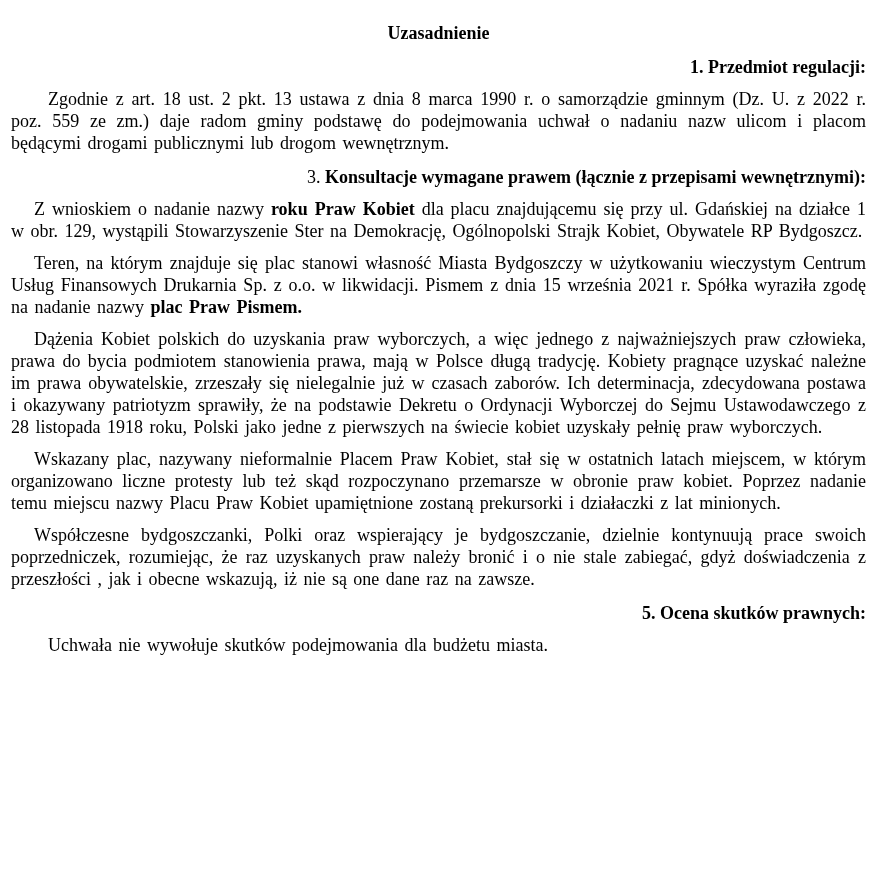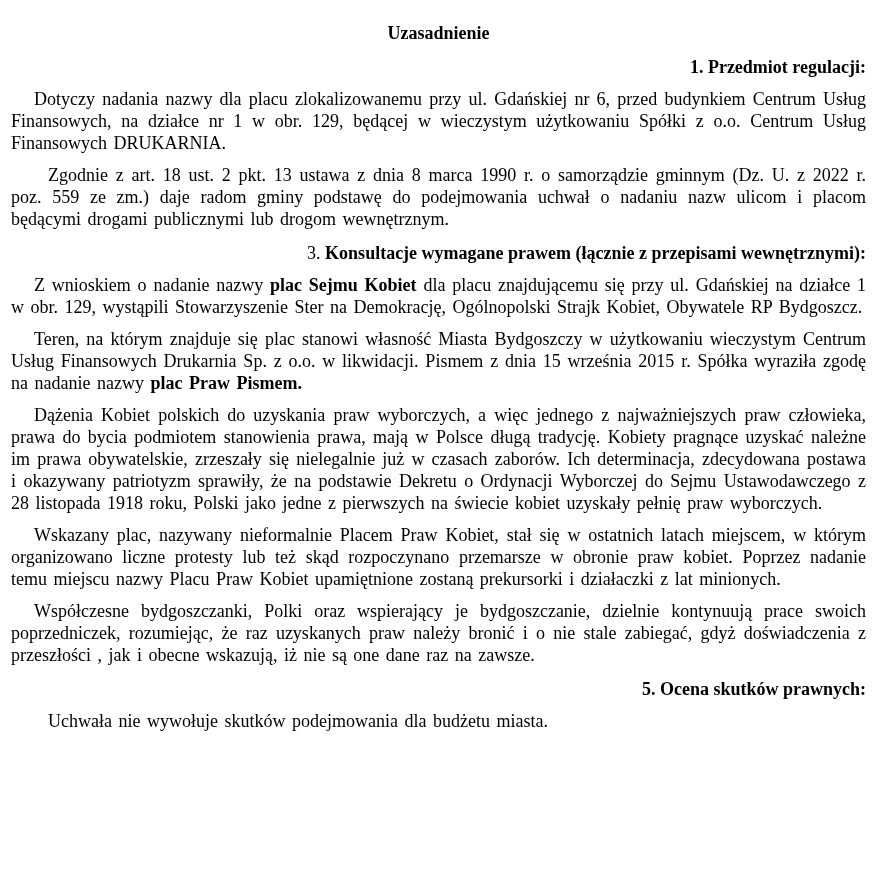--- a/index.html
+++ b/index.html
@@ -50,30 +50,29 @@
 </style>
 </head>
 <body>
 
 <div class="page">
 
   <p class="title"><b>Uzasadnienie</b></p>
 
   <p class="heading"><b>1. Przedmiot regulacji:</b></p>
 
-  <p class="body"><span>Dotyczy nadania nazwy dla placu zlokalizowanemu przy ul. Gdańskiej nr 6, przed budynkiem Centrum Usług Finansowych, na działce nr 1 w obr. 129, będącej w wieczystym użytkowaniu Spółki z o.o. Centrum Usług Finansowych DRUKARNIA.</span></p>
 
 
   <p class="body ind-lg"><span>Zgodnie z art. 18 ust. 2 pkt. 13 ustawa z dnia 8 marca 1990 r. o samorządzie gminnym (Dz. U. z 2022 r. poz. 559 ze zm.) daje radom gminy podstawę do podejmowania uchwał o nadaniu nazw ulicom i placom będącymi drogami publicznymi lub drogom wewnętrznym.</span></p>
 
   <p class="heading"><span class="num-regular">3. </span><b>Konsultacje wymagane prawem (łącznie z przepisami wewnętrznymi):</b></p>
 
-  <p class="body"><span>Z wnioskiem o nadanie nazwy </span><b>plac Sejmu Kobiet</b><span> dla placu znajdującemu się przy ul. Gdańskiej na działce 1 w obr. 129, wystąpili Stowarzyszenie Ster na Demokrację, Ogólnopolski Strajk Kobiet, Obywatele RP Bydgoszcz.</span></p>
+  <p class="body"><span>Z wnioskiem o nadanie nazwy </span><b>roku Praw Kobiet</b><span> dla placu znajdującemu się przy ul. Gdańskiej na działce 1 w obr. 129, wystąpili Stowarzyszenie Ster na Demokrację, Ogólnopolski Strajk Kobiet, Obywatele RP Bydgoszcz.</span></p>
 
-  <p class="body"><span>Teren, na którym znajduje się plac stanowi własność Miasta Bydgoszczy w użytkowaniu wieczystym Centrum Usług Finansowych Drukarnia Sp. z o.o. w likwidacji. Pismem z dnia 15 września 2015 r. Spółka wyraziła zgodę na nadanie nazwy </span><b>plac Praw Pismem.</b></p>
+  <p class="body"><span>Teren, na którym znajduje się plac stanowi własność Miasta Bydgoszczy w użytkowaniu wieczystym Centrum Usług Finansowych Drukarnia Sp. z o.o. w likwidacji. Pismem z dnia 15 września 2021 r. Spółka wyraziła zgodę na nadanie nazwy </span><b>plac Praw Pismem.</b></p>
 
 
   <p class="body"><span>Dążenia Kobiet polskich do uzyskania praw wyborczych, a więc jednego z najważniejszych praw człowieka, prawa do bycia podmiotem stanowienia prawa, mają w Polsce długą tradycję. Kobiety pragnące uzyskać należne im prawa obywatelskie, zrzeszały się nielegalnie już w czasach zaborów. Ich determinacja, zdecydowana postawa i okazywany patriotyzm sprawiły, że na podstawie Dekretu o Ordynacji Wyborczej do Sejmu Ustawodawczego z 28 listopada 1918 roku, Polski jako jedne z pierwszych na świecie kobiet uzyskały pełnię praw wyborczych.</span></p>
 
   <p class="body"><span>Wskazany plac, nazywany nieformalnie Placem Praw Kobiet, stał się w ostatnich latach miejscem, w którym organizowano liczne protesty lub też skąd rozpoczynano przemarsze w obronie praw kobiet. Poprzez nadanie temu miejscu nazwy Placu Praw Kobiet upamiętnione zostaną prekursorki i działaczki z lat minionych.</span></p>
 
   <p class="body"><span>Współczesne bydgoszczanki, Polki oraz wspierający je bydgoszczanie, dzielnie kontynuują prace swoich poprzedniczek, rozumiejąc, że raz uzyskanych praw należy bronić i o nie stale zabiegać, gdyż doświadczenia z przeszłości , jak i obecne wskazują, iż nie są one dane raz na zawsze.</span></p>
 
   <p class="heading"><b>5. Ocena skutków prawnych:</b></p>
 

